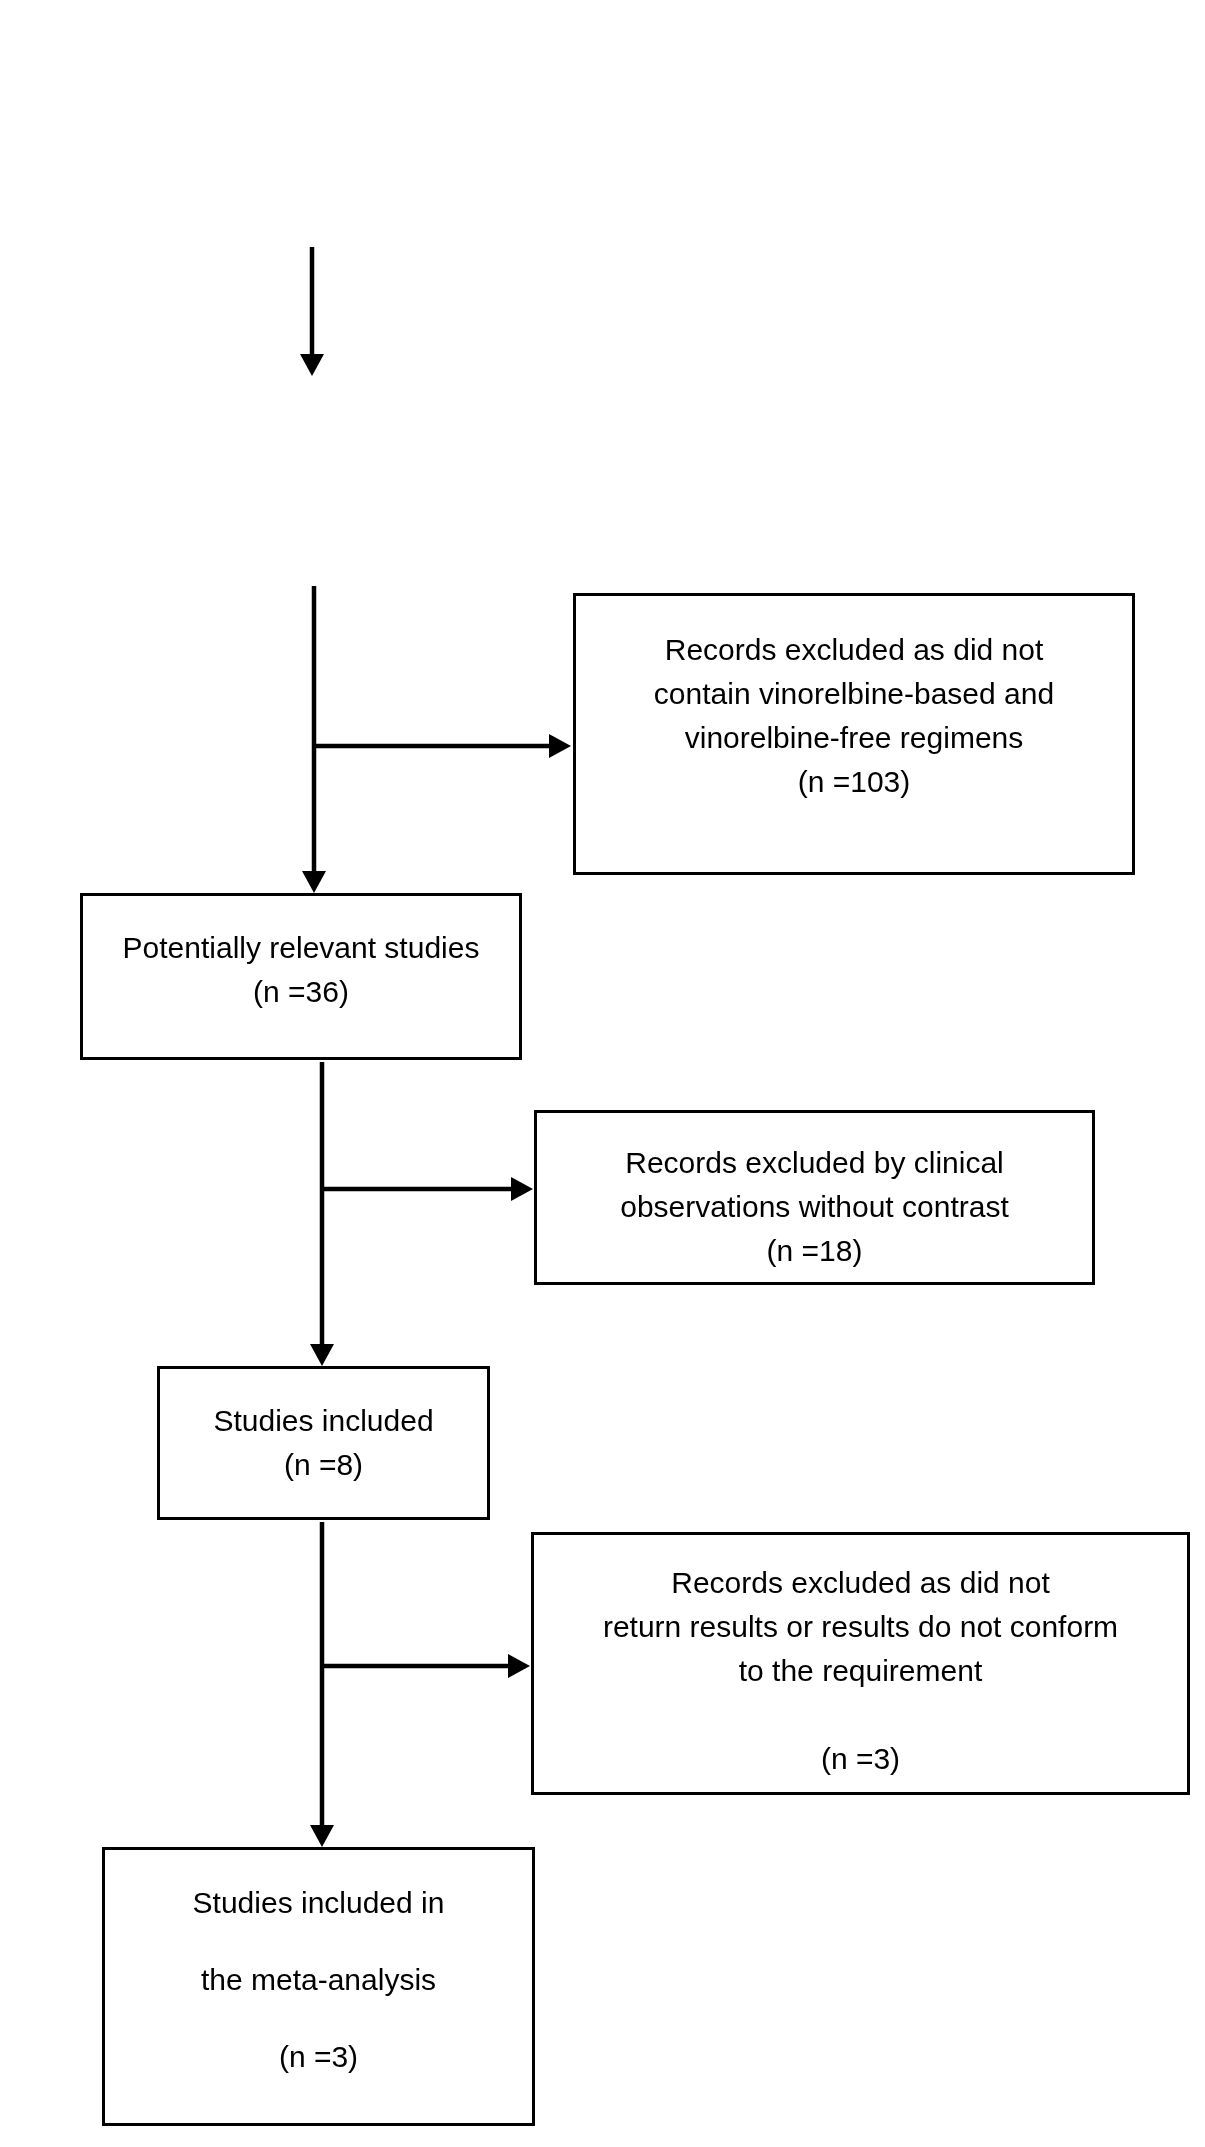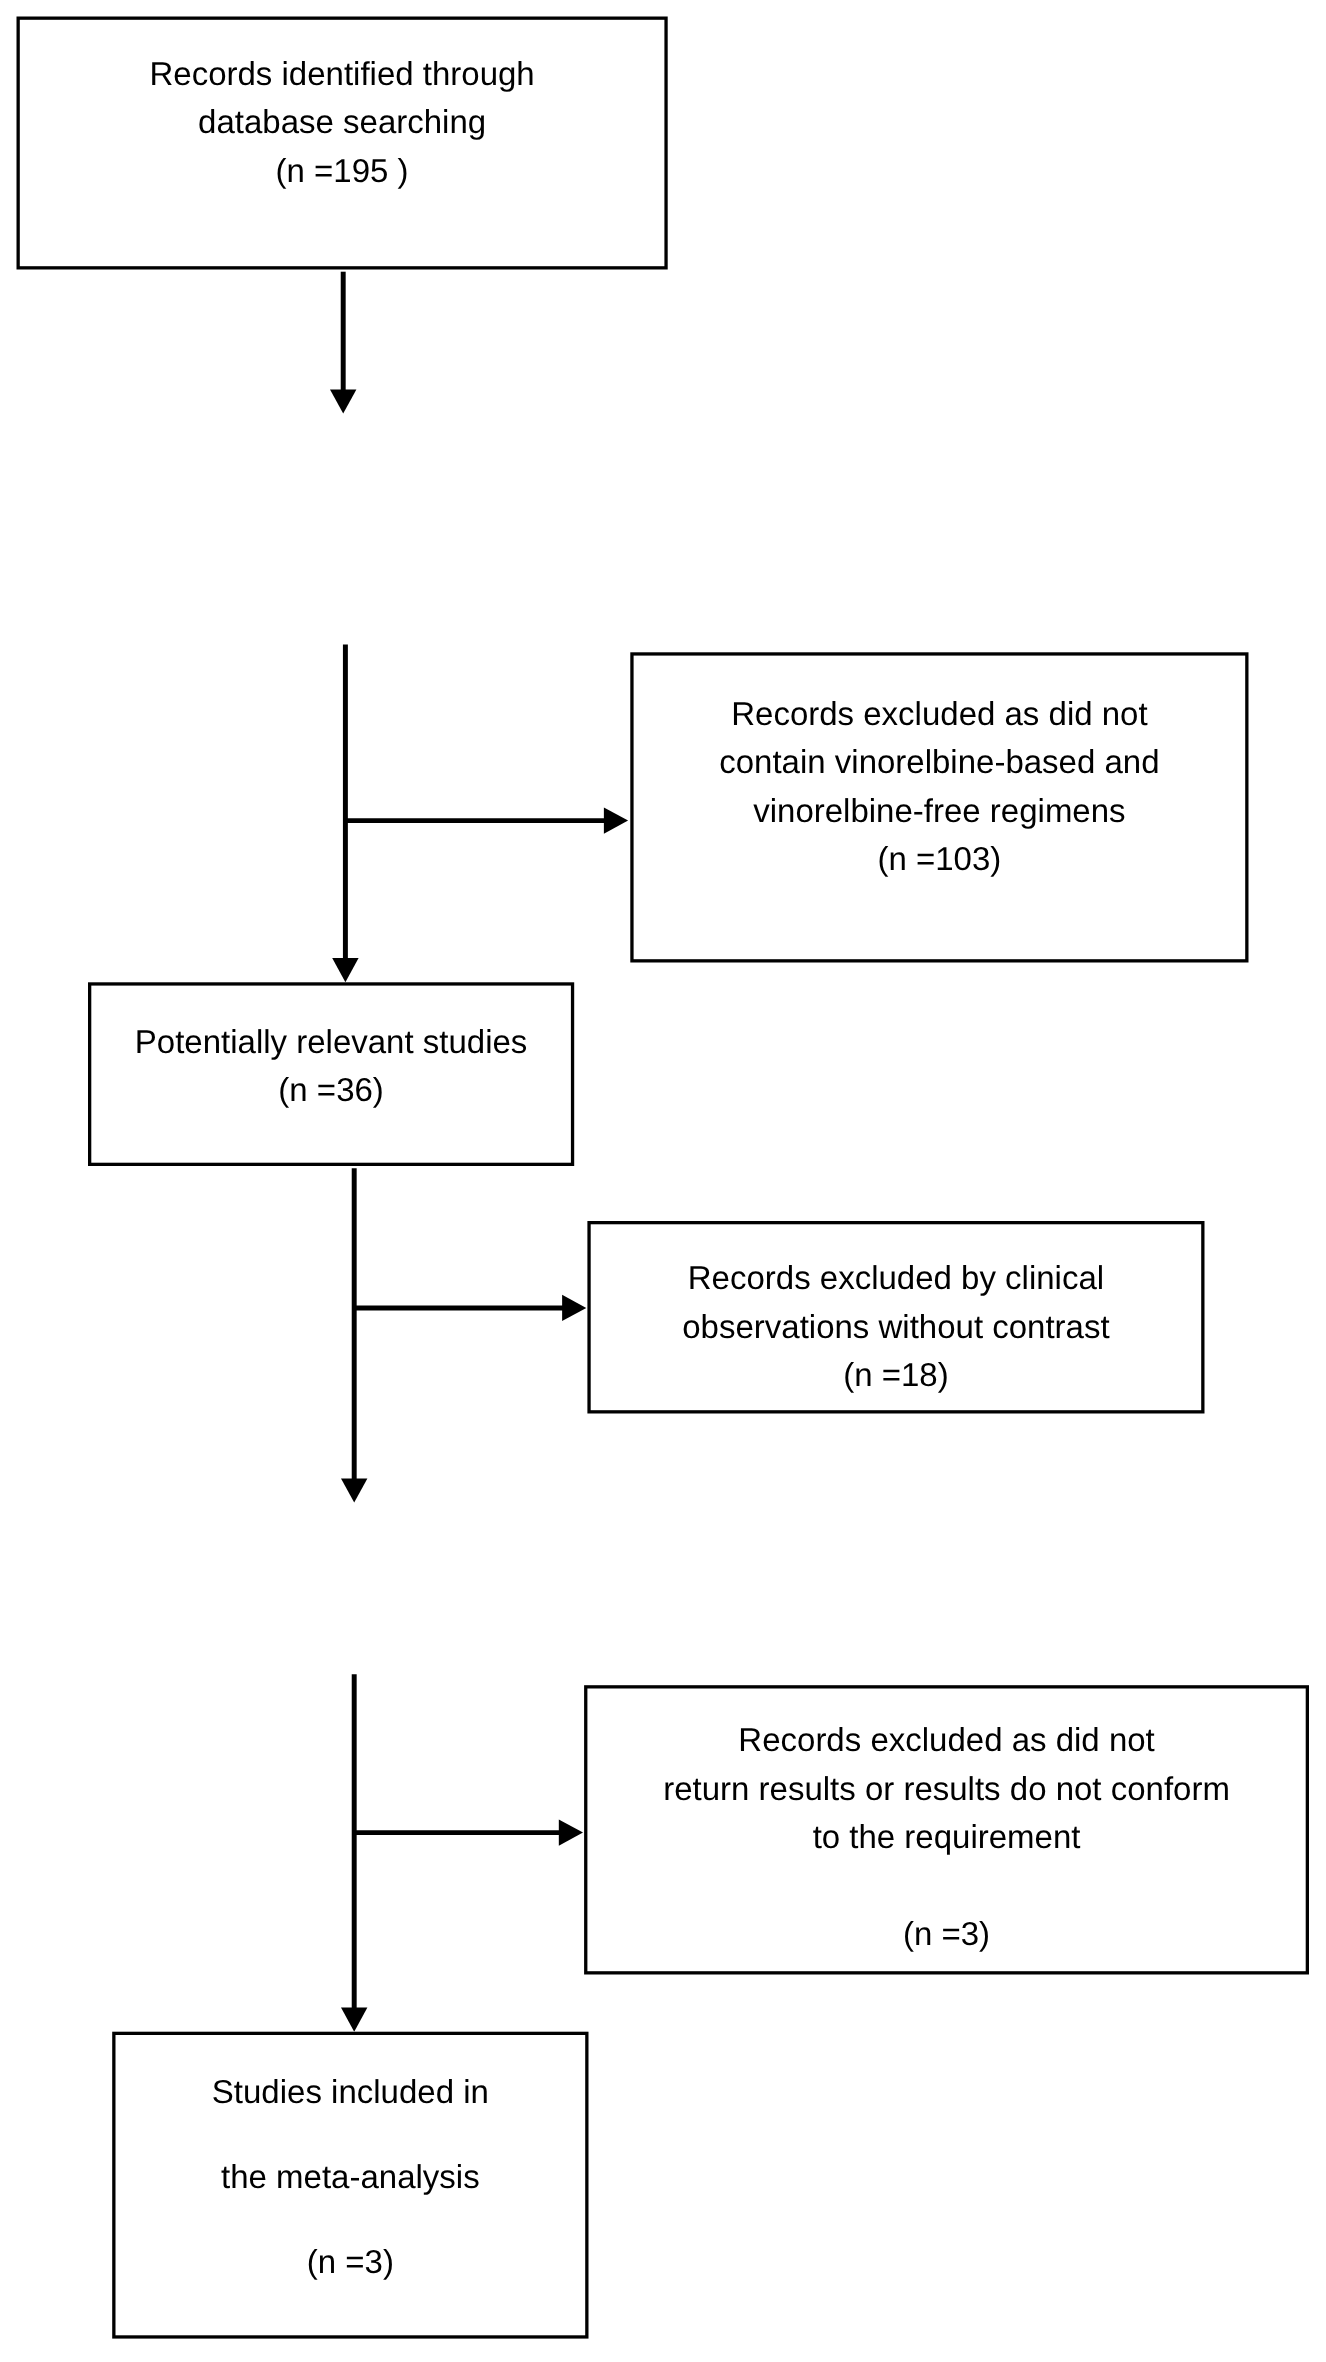--- a/index.html
+++ b/index.html
@@ -56,37 +56,36 @@
     <g>
       <line x1="322" y1="1522" x2="322" y2="1829"></line>
       <polygon points="322,1847 310,1825 334,1825"></polygon>
     </g>
     <g>
       <line x1="322" y1="1666" x2="513" y2="1666"></line>
       <polygon points="530,1666 508,1654 508,1678"></polygon>
     </g>
   </svg>
 
-  <div id="b1" class="box">Records identified through
-database searching
-(n =195 )</div>
 
 
   <div id="b3" class="box">Records excluded as did not
 contain vinorelbine-based and
 vinorelbine-free regimens
 (n =103)</div>
 
   <div id="b4" class="box">Potentially relevant studies
 (n =36)</div>
 
   <div id="b5" class="box">Records excluded by clinical
 observations without contrast
 (n =18)</div>
 
+  <div id="b6" class="box">Studies included
+(n =8)</div>
 
   <div id="b7" class="box">Records excluded as did not
 return results or results do not conform
 to the requirement
 
 (n =3)</div>
 
   <div id="b8" class="box">Studies included in
 
 the meta-analysis

